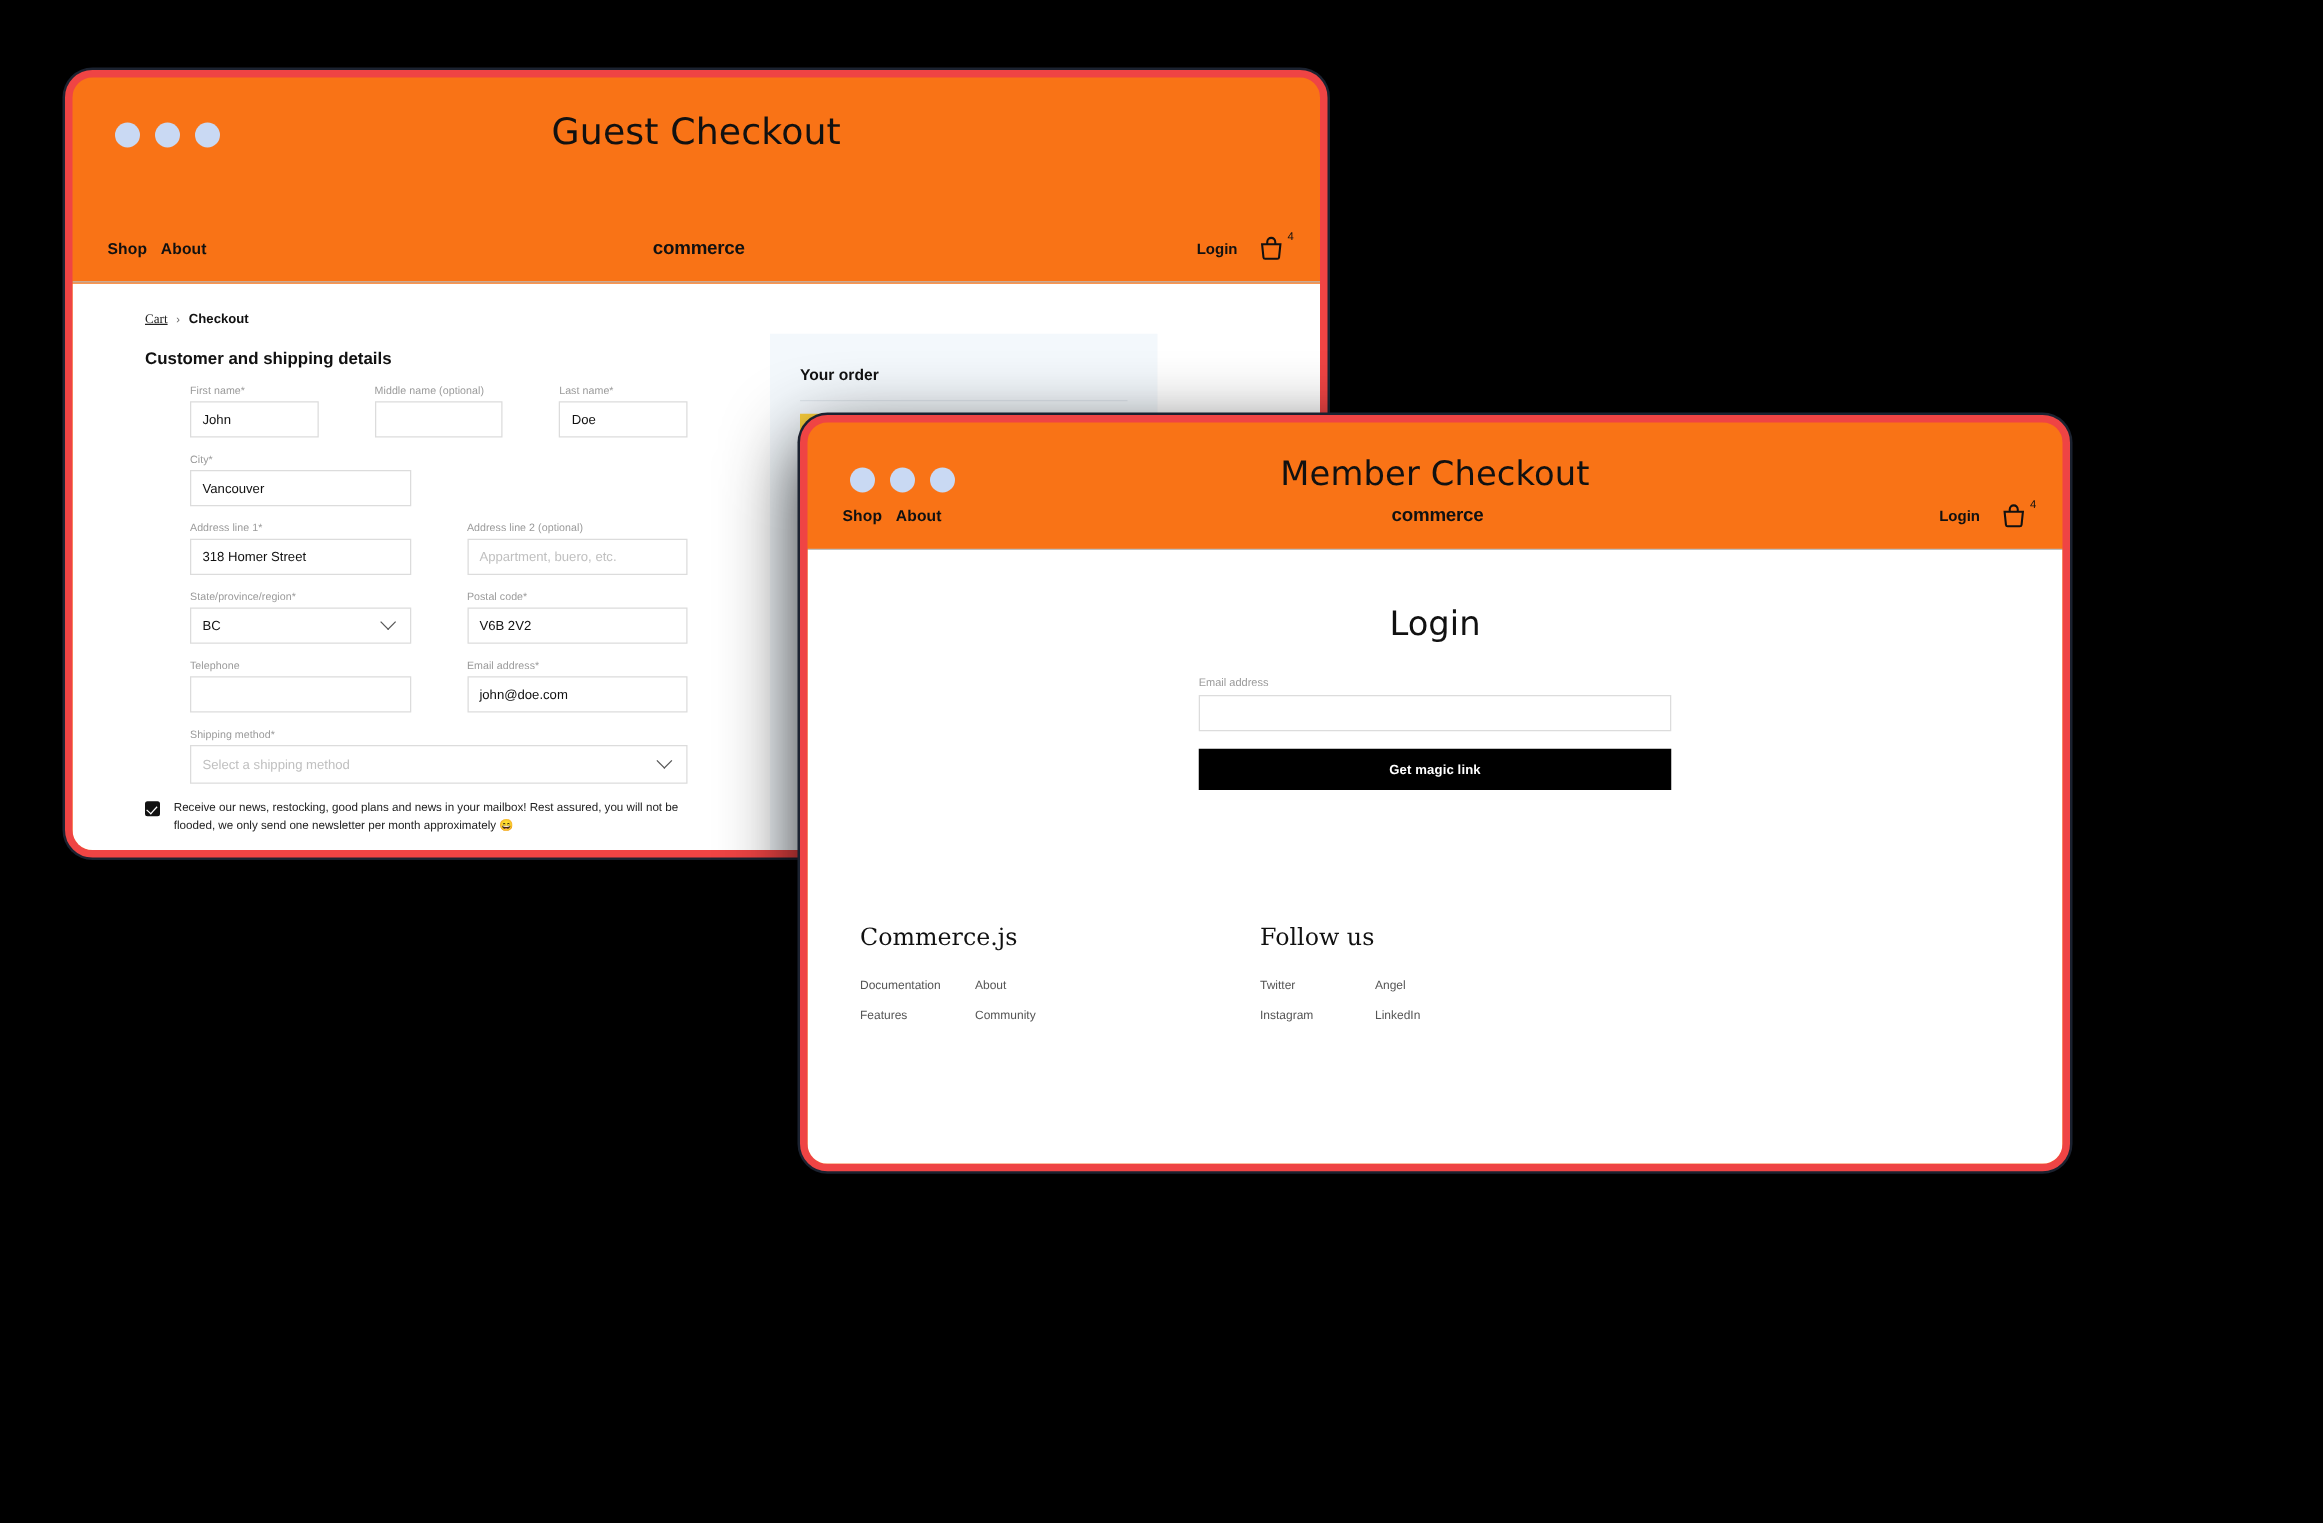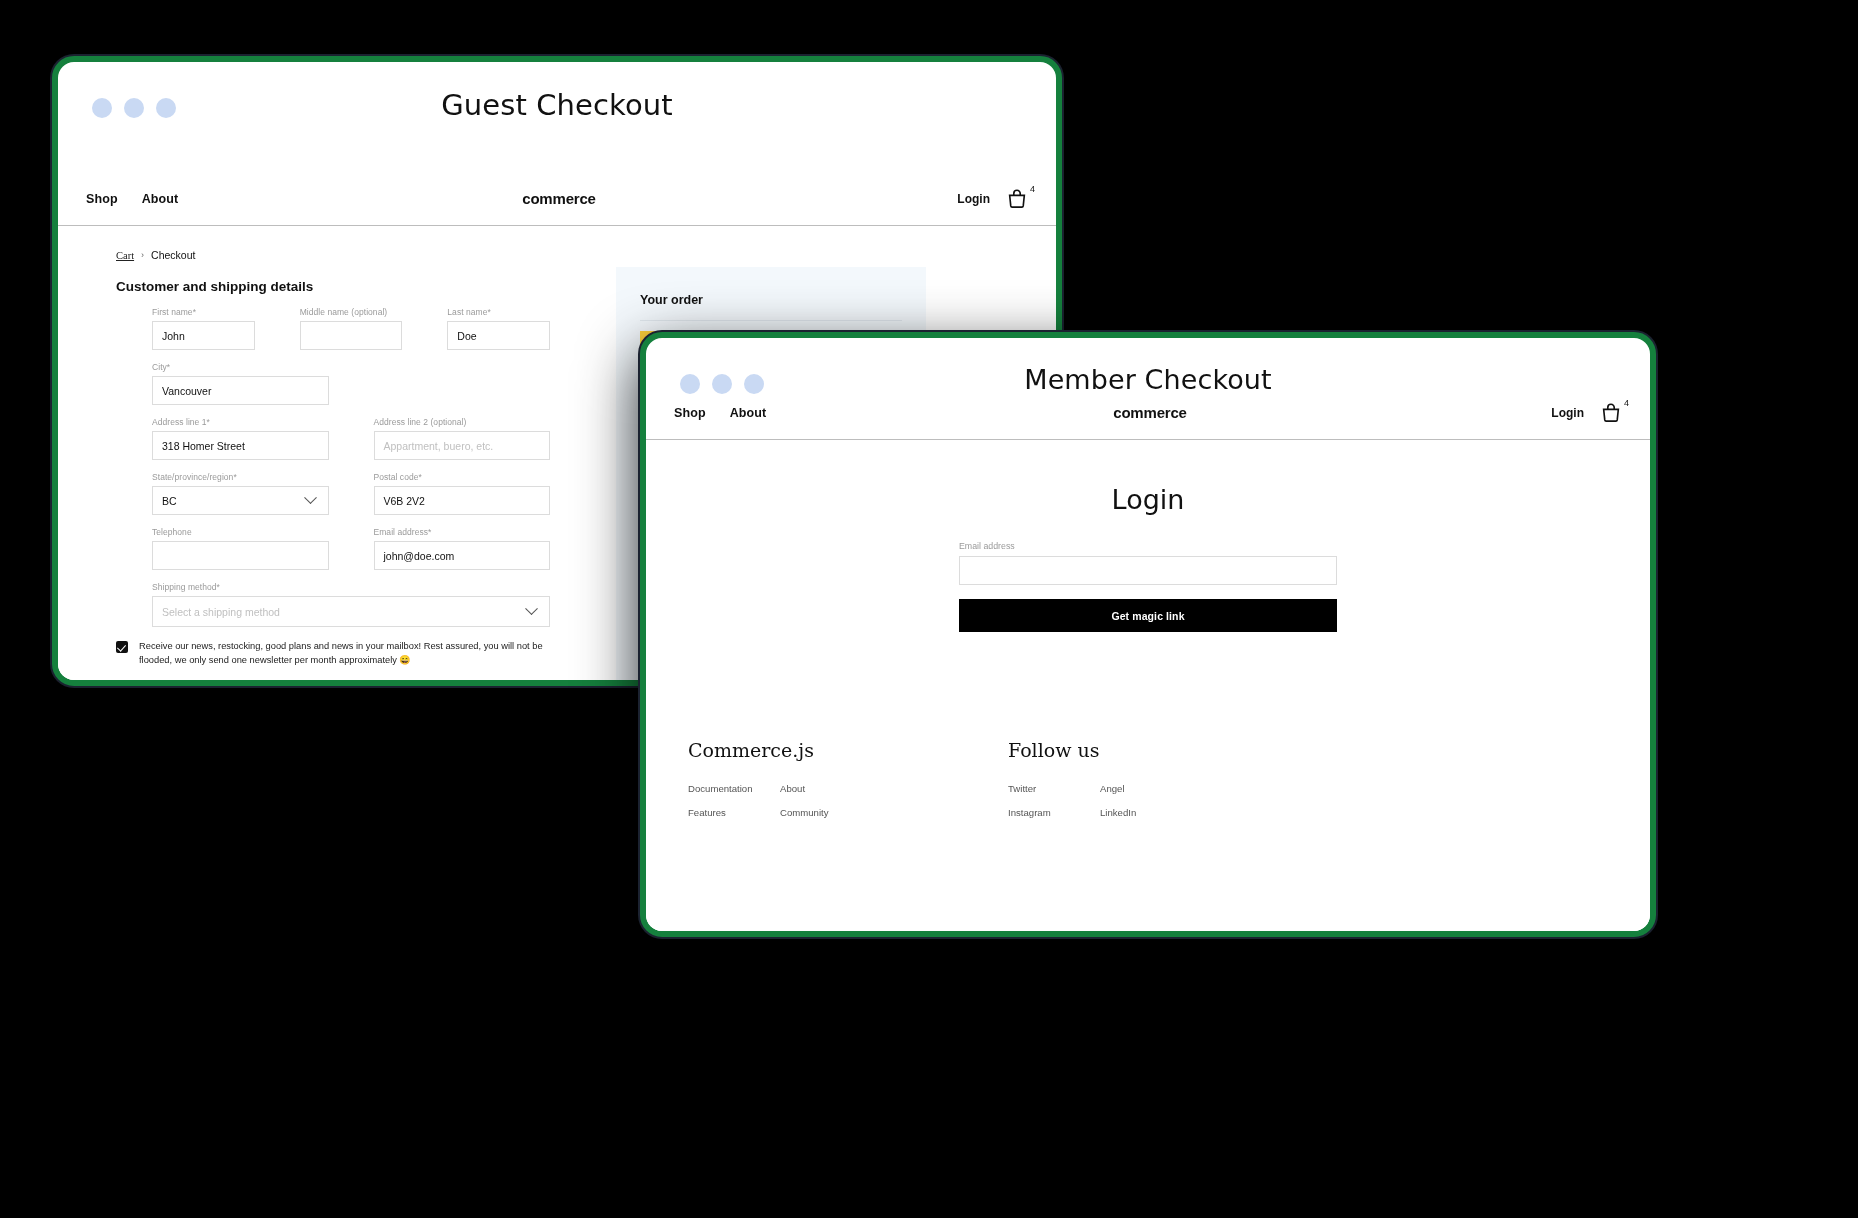--- a/index.html
+++ b/index.html
@@ -7,24 +7,24 @@
     width: 1858px; height: 1218px;
     background: #000000;
     font-family: "Liberation Sans", sans-serif;
     overflow: hidden;
   }
   .stage { position: relative; width: 1858px; height: 1218px; }
 
   
   .window {
     position: absolute;
-    background: #ffffff;
+    background: #f97316;
     border-radius: 22px;
     overflow: hidden;
-    border: 6px solid #15803d;
+    border: 6px solid #ef4444;
     box-shadow: 0 0 0 2px #1b2230, 0 20px 60px rgba(0,0,0,.85);
   }
   .win-guest { left: 52px; top: 56px; width: 1010px; height: 630px; }
   .win-member{ left: 640px; top: 332px; width: 1016px; height: 605px; }
 
   .win-title {
     position: absolute; left: 0; right: 0; top: 26px;
     text-align: center;
     font-size: 29px; color: #111; font-weight: 400;
     font-family: "DejaVu Sans", sans-serif;
@@ -39,21 +39,21 @@
   .site-nav {
     position: absolute; left: 0; right: 0;
     height: 54px;
     display: flex; align-items: center;
     border-bottom: 1px solid #bdbdbd;
     padding: 0 28px;
   }
   .win-guest .site-nav { top: 110px; }
   .win-member .site-nav { top: 48px; }
 
-  .nav-left { display: flex; gap: 24px; }
+  .nav-left { display: flex; gap: 11px; }
   .nav-link {
     font-size: 12.5px; font-weight: 700; color: #111;
     letter-spacing: .1px; cursor: pointer;
   }
   .nav-brand {
     position: absolute; left: 4px; right: 0; text-align: center;
     font-size: 15px; font-weight: 700; color: #111; letter-spacing: -.2px;
     pointer-events: none;
   }
   .nav-right {
@@ -72,21 +72,21 @@
   .guest-body {
     position: absolute; top: 165px; left: 0; right: 0; bottom: 0;
     background: #fff;
   }
   .breadcrumb {
     position: absolute; left: 58px; top: 22px;
     font-size: 10.5px; color: #111; display: flex; align-items: center; gap: 7px;
   }
   .breadcrumb .crumb-link { text-decoration: underline; cursor: pointer; color:#222;font-family:Liberation Serif, serif; }
   .breadcrumb .sep { color: #666; font-size: 9px; }
-  .breadcrumb .crumb-current { font-weight: 400; }
+  .breadcrumb .crumb-current { font-weight: 700; }
 
   .section-title {
     position: absolute; left: 58px; top: 52px;
     font-size: 13.5px; font-weight: 700; color: #111;
   }
 
   .form {
     position: absolute; left: 58px; top: 80px; width: 434px;
   }
   .row { display: flex; gap: 9px; margin-bottom: 12px; }

